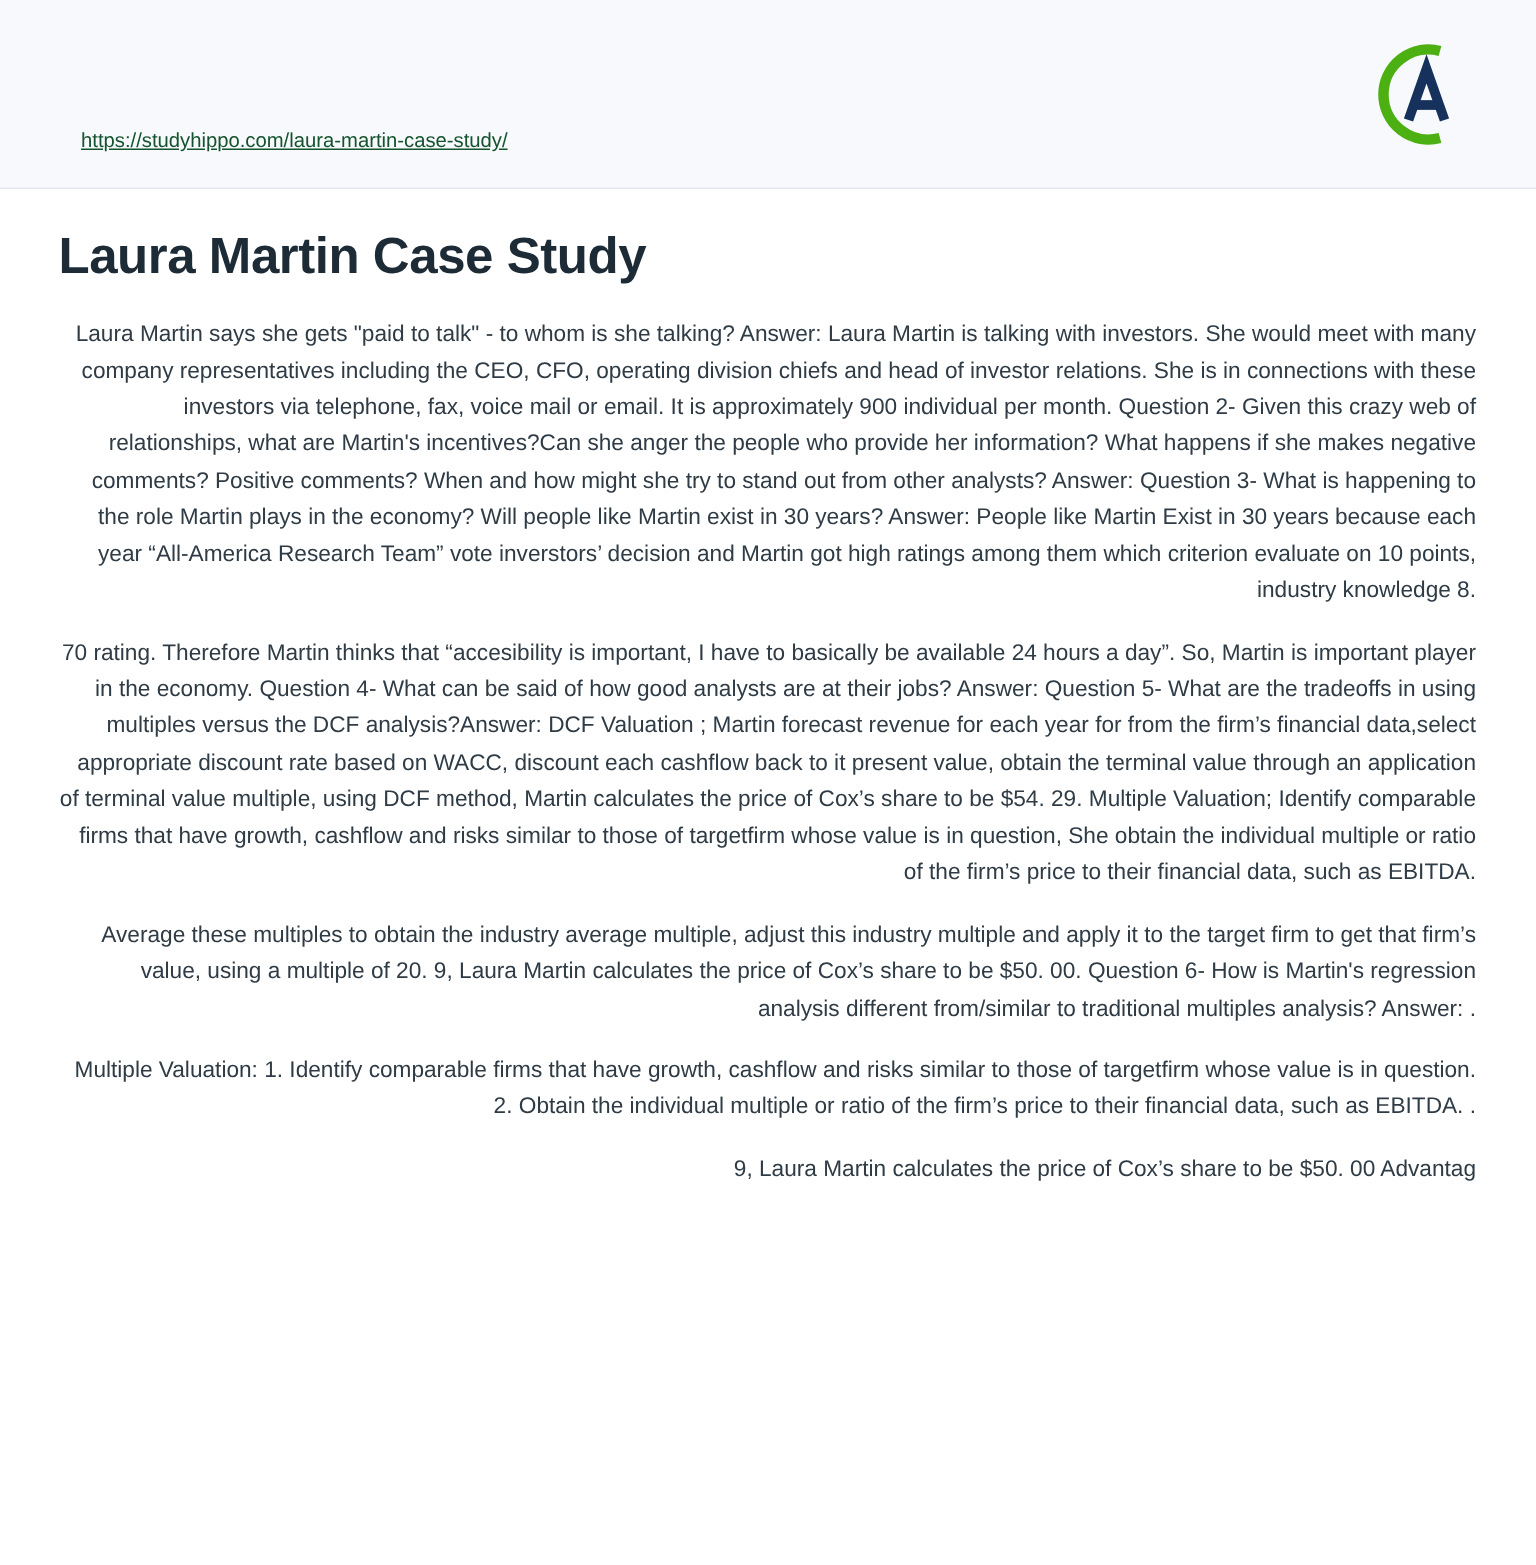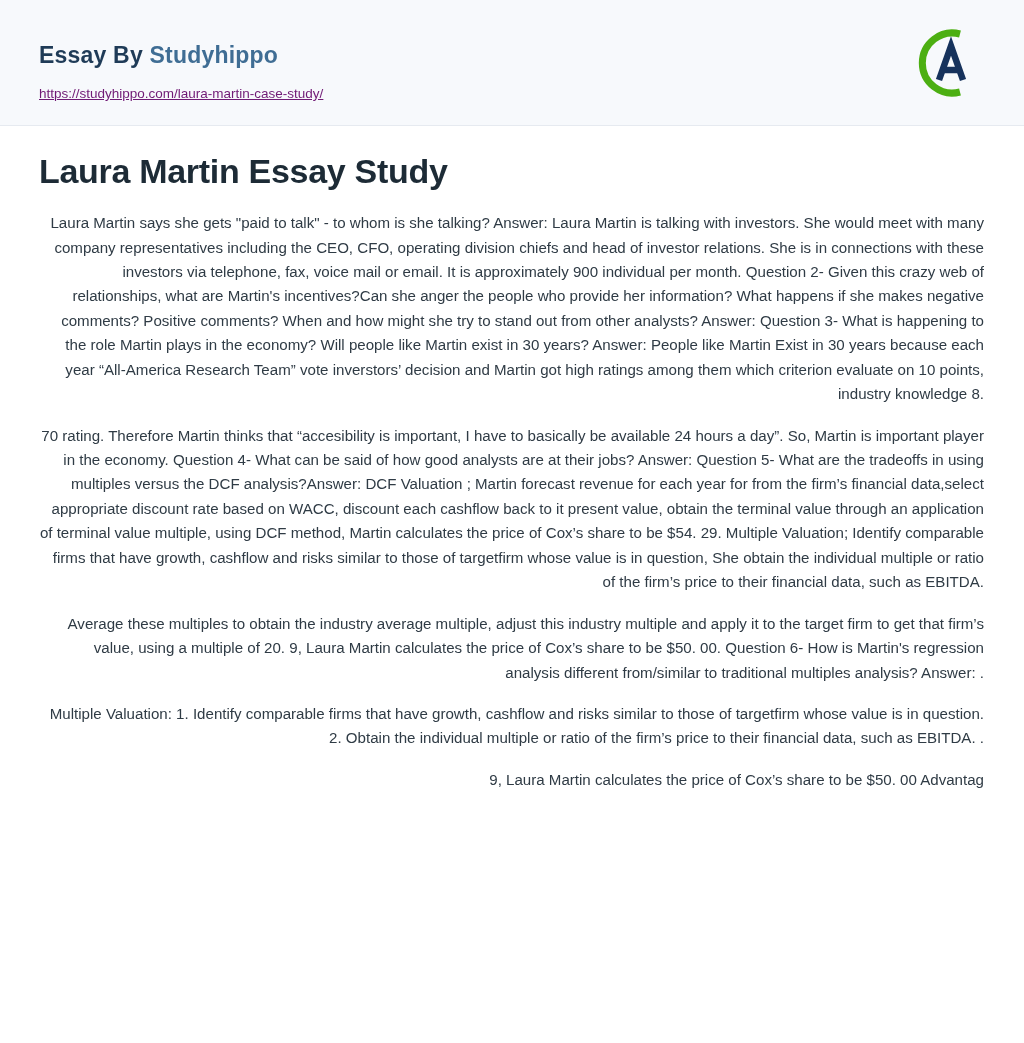--- a/index.html
+++ b/index.html
@@ -32,24 +32,24 @@
     letter-spacing: 0.2px;
     color: #1f3b57;
     white-space: nowrap;
   }
   .brand .brand-light {
     color: #3f6d94;
     font-weight: bold;
   }
   .source-url {
     position: absolute;
-    left: 39px;
+    left: 54px;
     top: 86px;
     font-size: 13.5px;
-    color: #701a75;
+    color: #14532d;
     white-space: nowrap;
   }
   .logo-wrap {
     position: absolute;
     right: 36px;
     top: 26px;
     width: 74px;
     height: 74px;
   }
   .logo-wrap svg { display: block; }
@@ -73,33 +73,30 @@
     color: #2f3b45;
     margin: 0 0 17px 0;
     text-align: right;
   }
   .para:last-child { margin-bottom: 0; }
 </style>
 </head>
 <body>
 
 <div class="header">
-  <div class="brand">
-    <span>Essay By </span><span class="brand-light">Studyhippo</span>
-  </div>
   <a class="source-url" href="#">https://studyhippo.com/laura-martin-case-study/</a>
   <div class="logo-wrap">
     <svg width="74" height="74" viewBox="0 0 74 74" aria-hidden="true">
       <path d="M46 8 A30 30 0 1 0 46 66" fill="none" stroke="#4caf12" stroke-width="7"></path>
       <path d="M25 54 L37 20 L49 54" fill="none" stroke="#16325c" stroke-width="6.5" stroke-linejoin="miter"></path>
       <path d="M30 44 L44 44" fill="none" stroke="#16325c" stroke-width="6.5"></path>
     </svg>
   </div>
 </div>
 
 <div class="article">
-  <h1 class="title">Laura Martin Essay Study</h1>
+  <h1 class="title">Laura Martin Case Study</h1>
   <p class="para">Laura Martin says she gets "paid to talk" - to whom is she talking? Answer: Laura Martin is talking with investors. She would meet with many company representatives including the CEO, CFO, operating division chiefs and head of investor relations. She is in connections with these investors via telephone, fax, voice mail or email. It is approximately 900 individual per month. Question 2- Given this crazy web of relationships, what are Martin's incentives?Can she anger the people who provide her information? What happens if she makes negative comments? Positive comments? When and how might she try to stand out from other analysts? Answer: Question 3- What is happening to the role Martin plays in the economy? Will people like Martin exist in 30 years? Answer: People like Martin Exist in 30 years because each year “All-America Research Team” vote inverstors’ decision and Martin got high ratings among them which criterion evaluate on 10 points, industry knowledge 8.</p>
   <p class="para">70 rating. Therefore Martin thinks that “accesibility is important, I have to basically be available 24 hours a day”. So, Martin is important player in the economy. Question 4- What can be said of how good analysts are at their jobs? Answer: Question 5- What are the tradeoffs in using multiples versus the DCF analysis?Answer: DCF Valuation ; Martin forecast revenue for each year for from the firm’s financial data,select appropriate discount rate based on WACC, discount each cashflow back to it present value, obtain the terminal value through an application of terminal value multiple, using DCF method, Martin calculates the price of Cox’s share to be $54. 29. Multiple Valuation; Identify comparable firms that have growth, cashflow and risks similar to those of targetfirm whose value is in question, She obtain the individual multiple or ratio of the firm’s price to their financial data, such as EBITDA.</p>
   <p class="para">Average these multiples to obtain the industry average multiple, adjust this industry multiple and apply it to the target firm to get that firm’s value, using a multiple of 20. 9, Laura Martin calculates the price of Cox’s share to be $50. 00. Question 6- How is Martin's regression analysis different from/similar to traditional multiples analysis? Answer: .</p>
   <p class="para">Multiple Valuation: 1. Identify comparable firms that have growth, cashflow and risks similar to those of targetfirm whose value is in question. 2. Obtain the individual multiple or ratio of the firm’s price to their financial data, such as EBITDA. .</p>
   <p class="para">9, Laura Martin calculates the price of Cox’s share to be $50. 00 Advantag</p>
 </div>
 
 </body></html>

